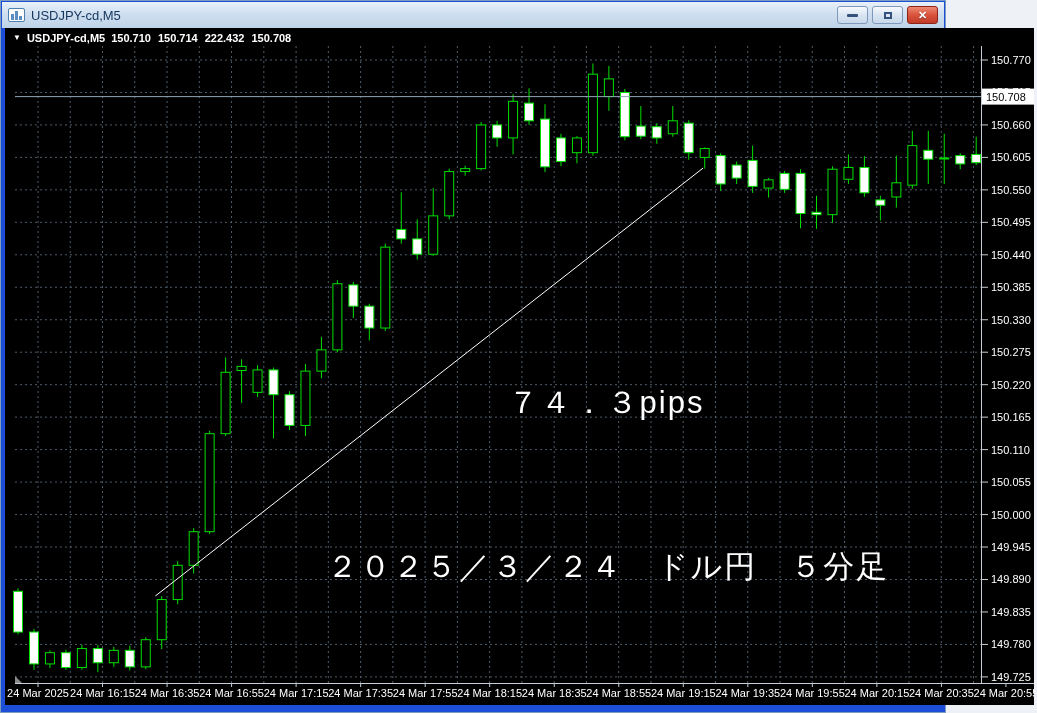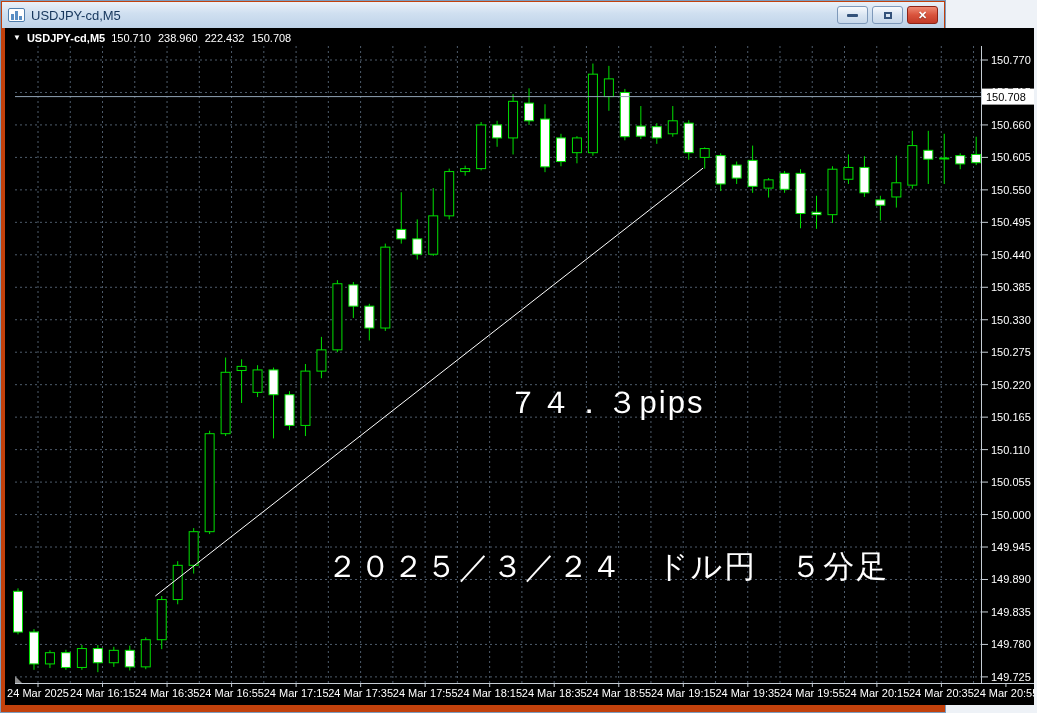--- a/index.html
+++ b/index.html
@@ -1,34 +1,34 @@
 <!DOCTYPE html>
 <html><head>
 <meta charset="utf-8">
 <style>
   html,body{margin:0;padding:0;background:#eef2f7;font-family:"Liberation Sans",sans-serif;}
-  .window{position:relative;width:946px;height:713px;background:#c2410c;border:1px solid #7d9cbe;box-sizing:border-box;}
+  .window{position:relative;width:946px;height:713px;background:#1d4ed8;border:1px solid #7d9cbe;box-sizing:border-box;}
   .titlebar{position:absolute;left:1px;top:1px;right:1px;height:26px;
     background:linear-gradient(#eaf1f9,#cfdff0 45%,#bfd3e8);display:flex;align-items:center;padding:0 6px;box-sizing:border-box;}
   .titlebar .app-icon{width:17px;height:14px;background:#fff;border:1px solid #4f7fae;border-radius:2px;
     display:inline-flex;align-items:flex-end;justify-content:center;gap:1px;padding:1px 2px;box-sizing:border-box;margin-right:6px;}
   .titlebar .app-icon i{display:block;width:3px;background:#5b8fc4;}
   .title-text{font-size:13px;color:#16365c;}
   .winbtns{margin-left:auto;display:flex;gap:4px;}
   .winbtn{width:29px;height:16px;border-radius:3px;border:1px solid #7e99ba;
     background:linear-gradient(#f7fafd,#d9e5f2 50%,#c8d8ea);display:flex;align-items:center;justify-content:center;cursor:pointer;}
   .winbtn .bar{width:11px;height:3px;background:#33527a;border-radius:1px;}
   .winbtn .box{width:8px;height:7px;border:2px solid #33527a;box-sizing:border-box;background:transparent;}
   .winbtn.close{border:1px solid #8e2417;background:linear-gradient(#ee8a74,#d9533c 50%,#c23b28);}
   .winbtn.close .x{color:#fff;font-size:11px;font-weight:bold;line-height:1;text-shadow:0 1px 1px rgba(0,0,0,.4);}
   .chart{position:absolute;left:4px;top:27px;width:1029px;height:677px;background:#000;}
   .quote-line{position:absolute;left:8px;top:3px;height:14px;color:#fff;font-size:11px;font-weight:bold;
     display:flex;align-items:center;gap:6px;white-space:nowrap;z-index:3;}
   .quote-line .tri{font-size:8px;line-height:1;}
-  .quote-line .vals{display:flex;gap:7px;font-weight:normal;justify-content:flex-end;}
+  .quote-line .vals{display:flex;gap:7px;font-weight:bold;justify-content:flex-end;}
   svg text{font-family:"Liberation Sans",sans-serif;}
 </style>
 </head>
 <body>
 
 <div class="window">
   <div class="titlebar">
     <span class="app-icon">
         <i style="height:6px"></i>
         <i style="height:9px"></i>
@@ -47,21 +47,21 @@
         </span>
     </span>
   </div>
 
   <div class="chart">
     <div class="quote-line">
       <span class="tri">▼</span>
       <span>USDJPY-cd,M5</span>
       <span class="vals">
         <span>150.710</span>
-        <span>238.960</span>
+        <span>150.714</span>
         <span>222.432</span>
         <span>150.708</span>
       </span>
     </div>
     <svg id="plot" width="1029" height="677" viewBox="0 0 1029 677">
         <line x1="33" y1="18" x2="33" y2="655" stroke="#4e5c6c" stroke-width="1" stroke-dasharray="2,3"></line>
         <line x1="65.25999999999999" y1="18" x2="65.25999999999999" y2="655" stroke="#4e5c6c" stroke-width="1" stroke-dasharray="2,3"></line>
         <line x1="97.51999999999998" y1="18" x2="97.51999999999998" y2="655" stroke="#4e5c6c" stroke-width="1" stroke-dasharray="2,3"></line>
         <line x1="129.77999999999997" y1="18" x2="129.77999999999997" y2="655" stroke="#4e5c6c" stroke-width="1" stroke-dasharray="2,3"></line>
         <line x1="162.03999999999996" y1="18" x2="162.03999999999996" y2="655" stroke="#4e5c6c" stroke-width="1" stroke-dasharray="2,3"></line>

